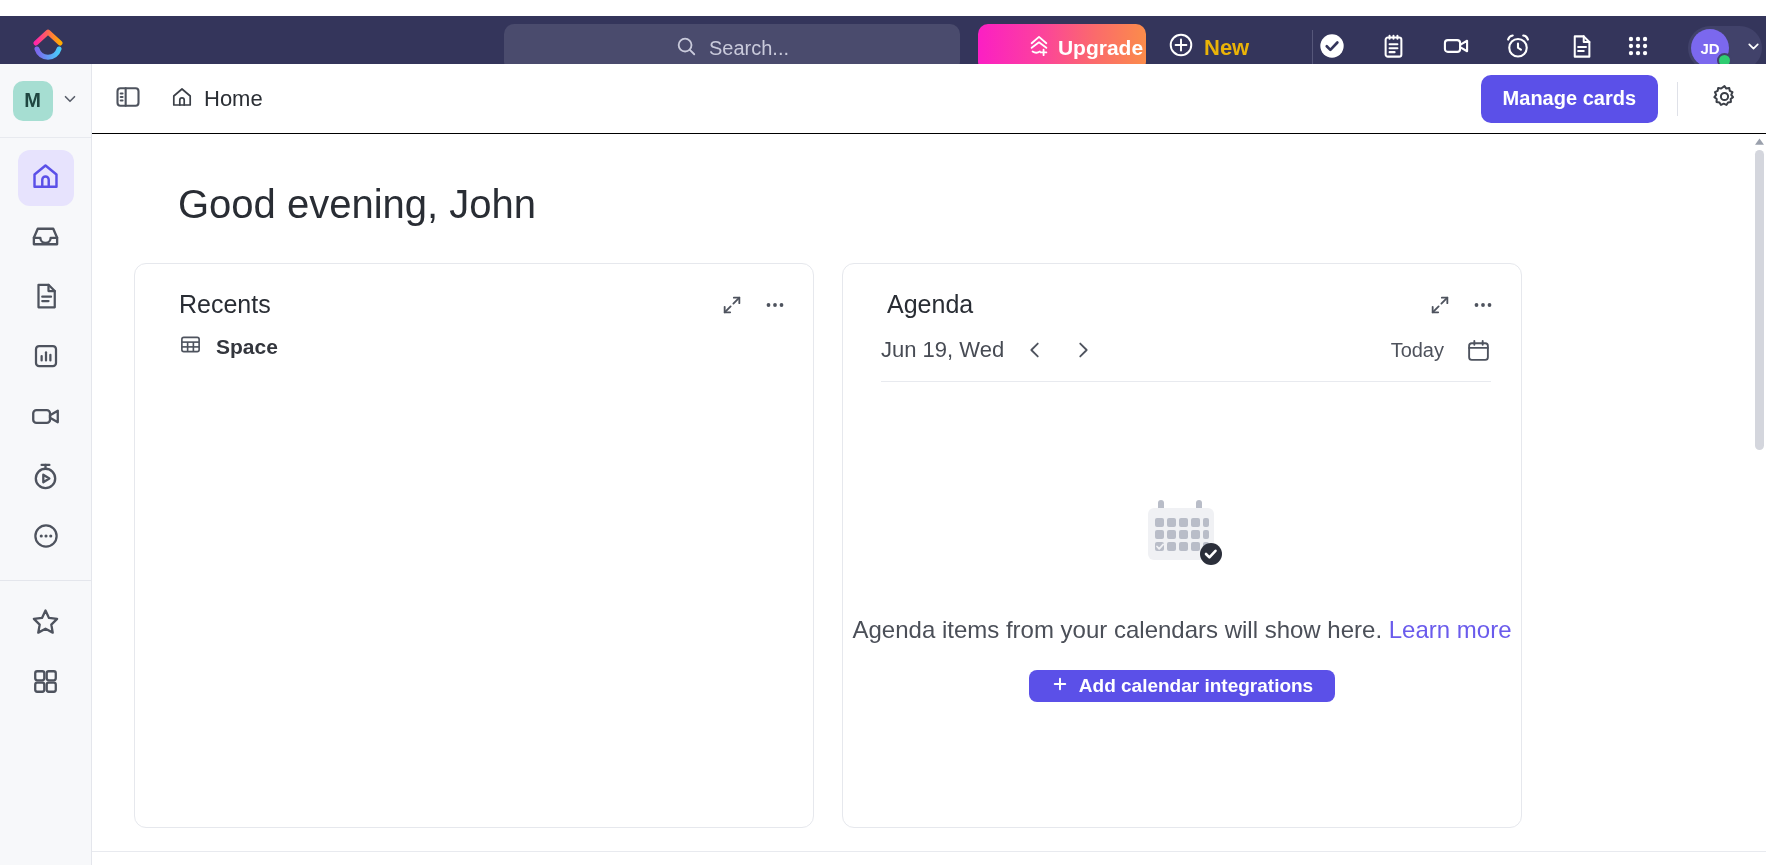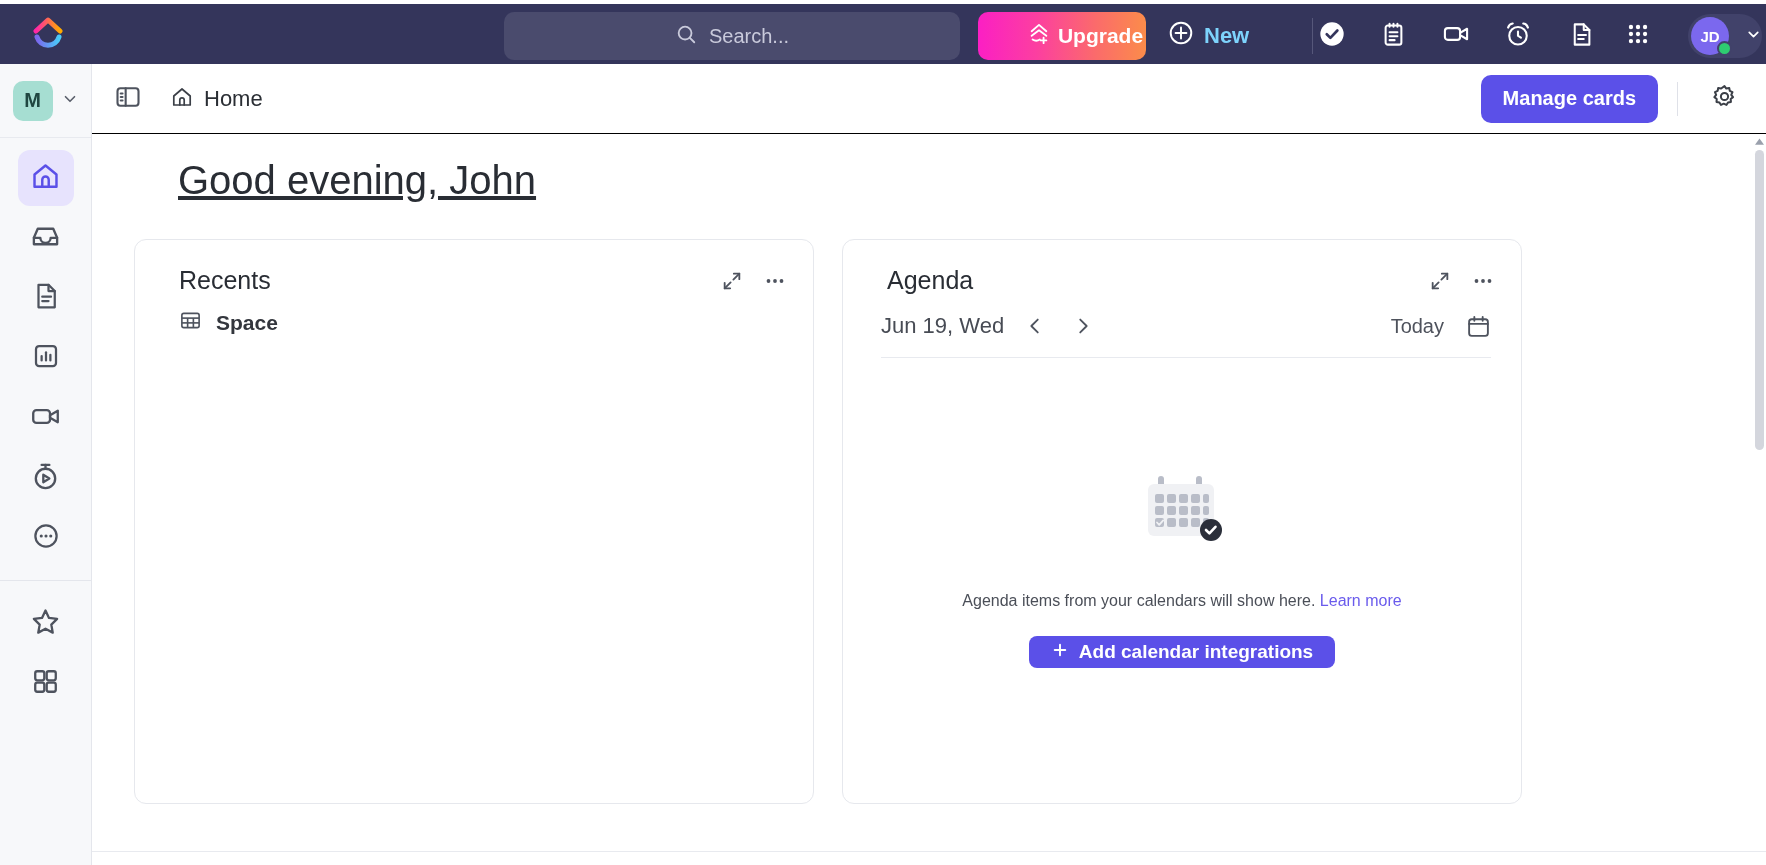--- a/index.html
+++ b/index.html
@@ -4,21 +4,21 @@
 <style>
   * { box-sizing: border-box; margin: 0; padding: 0; }
   html, body {
     width: 1766px; height: 865px;
     font-family: "Liberation Sans", sans-serif;
     background: #ffffff;
     overflow: hidden;
   }
   
   .topbar {
-    position: absolute; top: 4px; left: 0;
+    position: absolute; top: 16px; left: 0;
     width: 1766px; height: 64px;
     background: #34355b;
     display: flex; align-items: center;
   }
   .logo-wrap {
     width: 96px; height: 64px;
     display: flex; align-items: center; justify-content: center;
   }
   .search-box {
     position: absolute; left: 504px; top: 8px;
@@ -35,21 +35,21 @@
     background: linear-gradient(90deg, #FB1FC4 0%, #FC3FA0 35%, #FB6B6B 70%, #FB8C4A 100%);
     color: #ffffff; font-size: 21px; font-weight: bold;
     font-family: "Liberation Sans", sans-serif;
     display: flex; align-items: center; justify-content: center; gap: 8px;
     cursor: pointer;
     padding-left: 47px;
   }
   .new-btn {
     position: absolute; left: 1168px; top: 8px;
     height: 48px; background: none; border: none;
-    color: #7dd3fc; font-size: 22px; font-weight: bold;
+    color: #eab308; font-size: 22px; font-weight: bold;
     font-family: "Liberation Sans", sans-serif;
     display: flex; align-items: center; gap: 10px; cursor: pointer;
   }
   .tb-divider {
     position: absolute; top: 14px; width: 1px; height: 36px;
     background: #56577a;
   }
   .tb-icon {
     position: absolute; top: 16px; width: 32px; height: 32px;
     display: flex; align-items: center; justify-content: center;
@@ -130,22 +130,22 @@
     background: #dfe1e8;
   }
   .gear { position: absolute; right: 28px; cursor: pointer; }
   
   .main {
     position: absolute; left: 92px; top: 134px;
     width: 1662px; height: 731px;
     background: #ffffff; overflow: hidden;
   }
   .greeting {
-    margin: 24px 0 0 86px;
-    font-size: 40px; color: #292d34; font-weight: normal; text-decoration: underline;
+    margin: 48px 0 0 86px;
+    font-size: 40px; color: #292d34; font-weight: normal;
   }
   .cards {
     display: flex; gap: 28px; margin: 36px 0 0 42px;
   }
   .card {
     width: 680px; height: 565px;
     background: #ffffff;
     border: 1px solid #e6e8ed; border-radius: 12px;
     position: relative;
   }
@@ -180,21 +180,21 @@
     margin-left: auto; font-size: 20px; color: #4e525c;
     background: none; border: none; cursor: pointer;
     font-family: "Liberation Sans", sans-serif;
   }
   .cal-btn { margin-left: 22px; cursor: pointer; display:flex; }
   .empty {
     display: flex; flex-direction: column; align-items: center;
     margin-top: 110px;
   }
   .empty-text {
-    margin-top: 36px; font-size: 16px; color: #4b4f58;
+    margin-top: 36px; font-size: 24px; color: #4b4f58;
   }
   .empty-link { color: #6a5bec; cursor: pointer; }
   .add-cal-btn {
     margin-top: 26px; height: 32px; padding: 0 22px;
     background: #5b50e8; border: none; border-radius: 8px;
     color: #ffffff; font-size: 19px; font-weight: bold;
     font-family: "Liberation Sans", sans-serif;
     display: flex; align-items: center; gap: 10px; cursor: pointer;
   }
   

